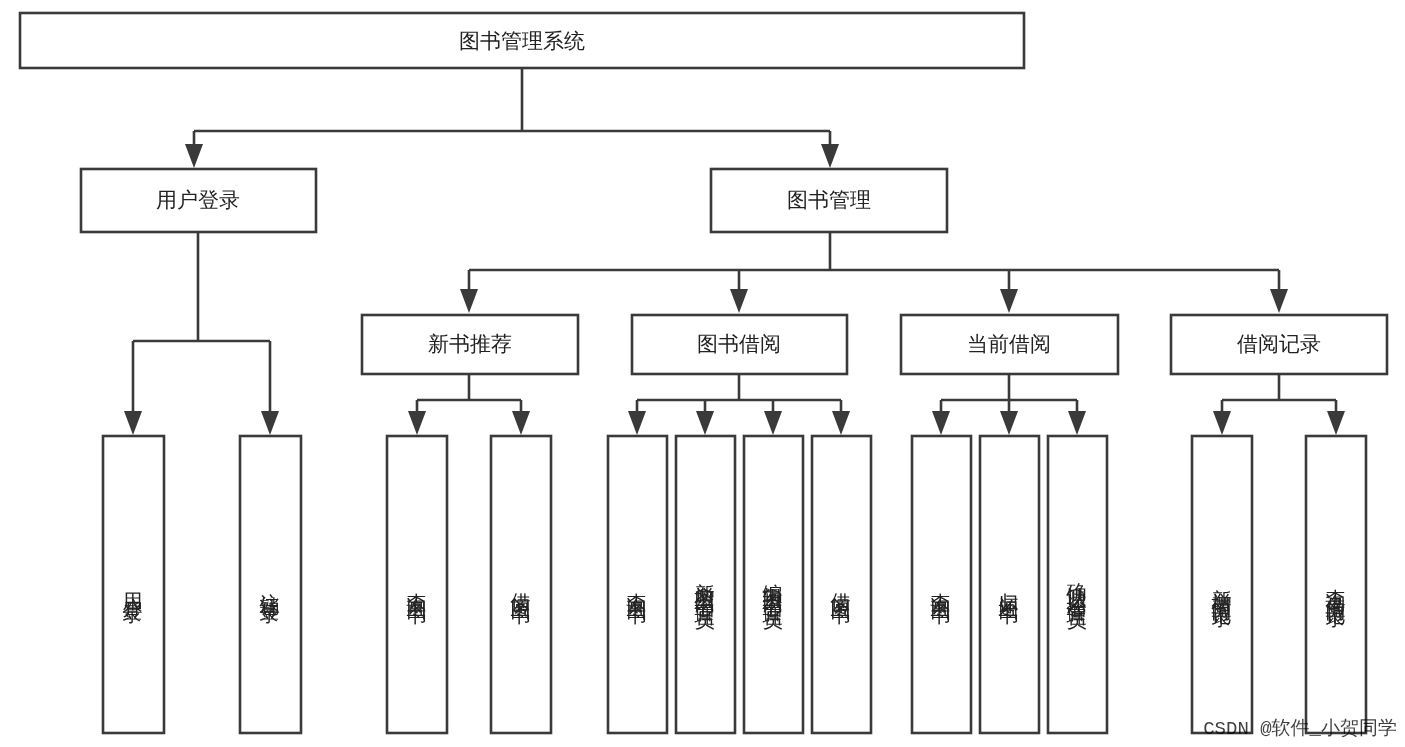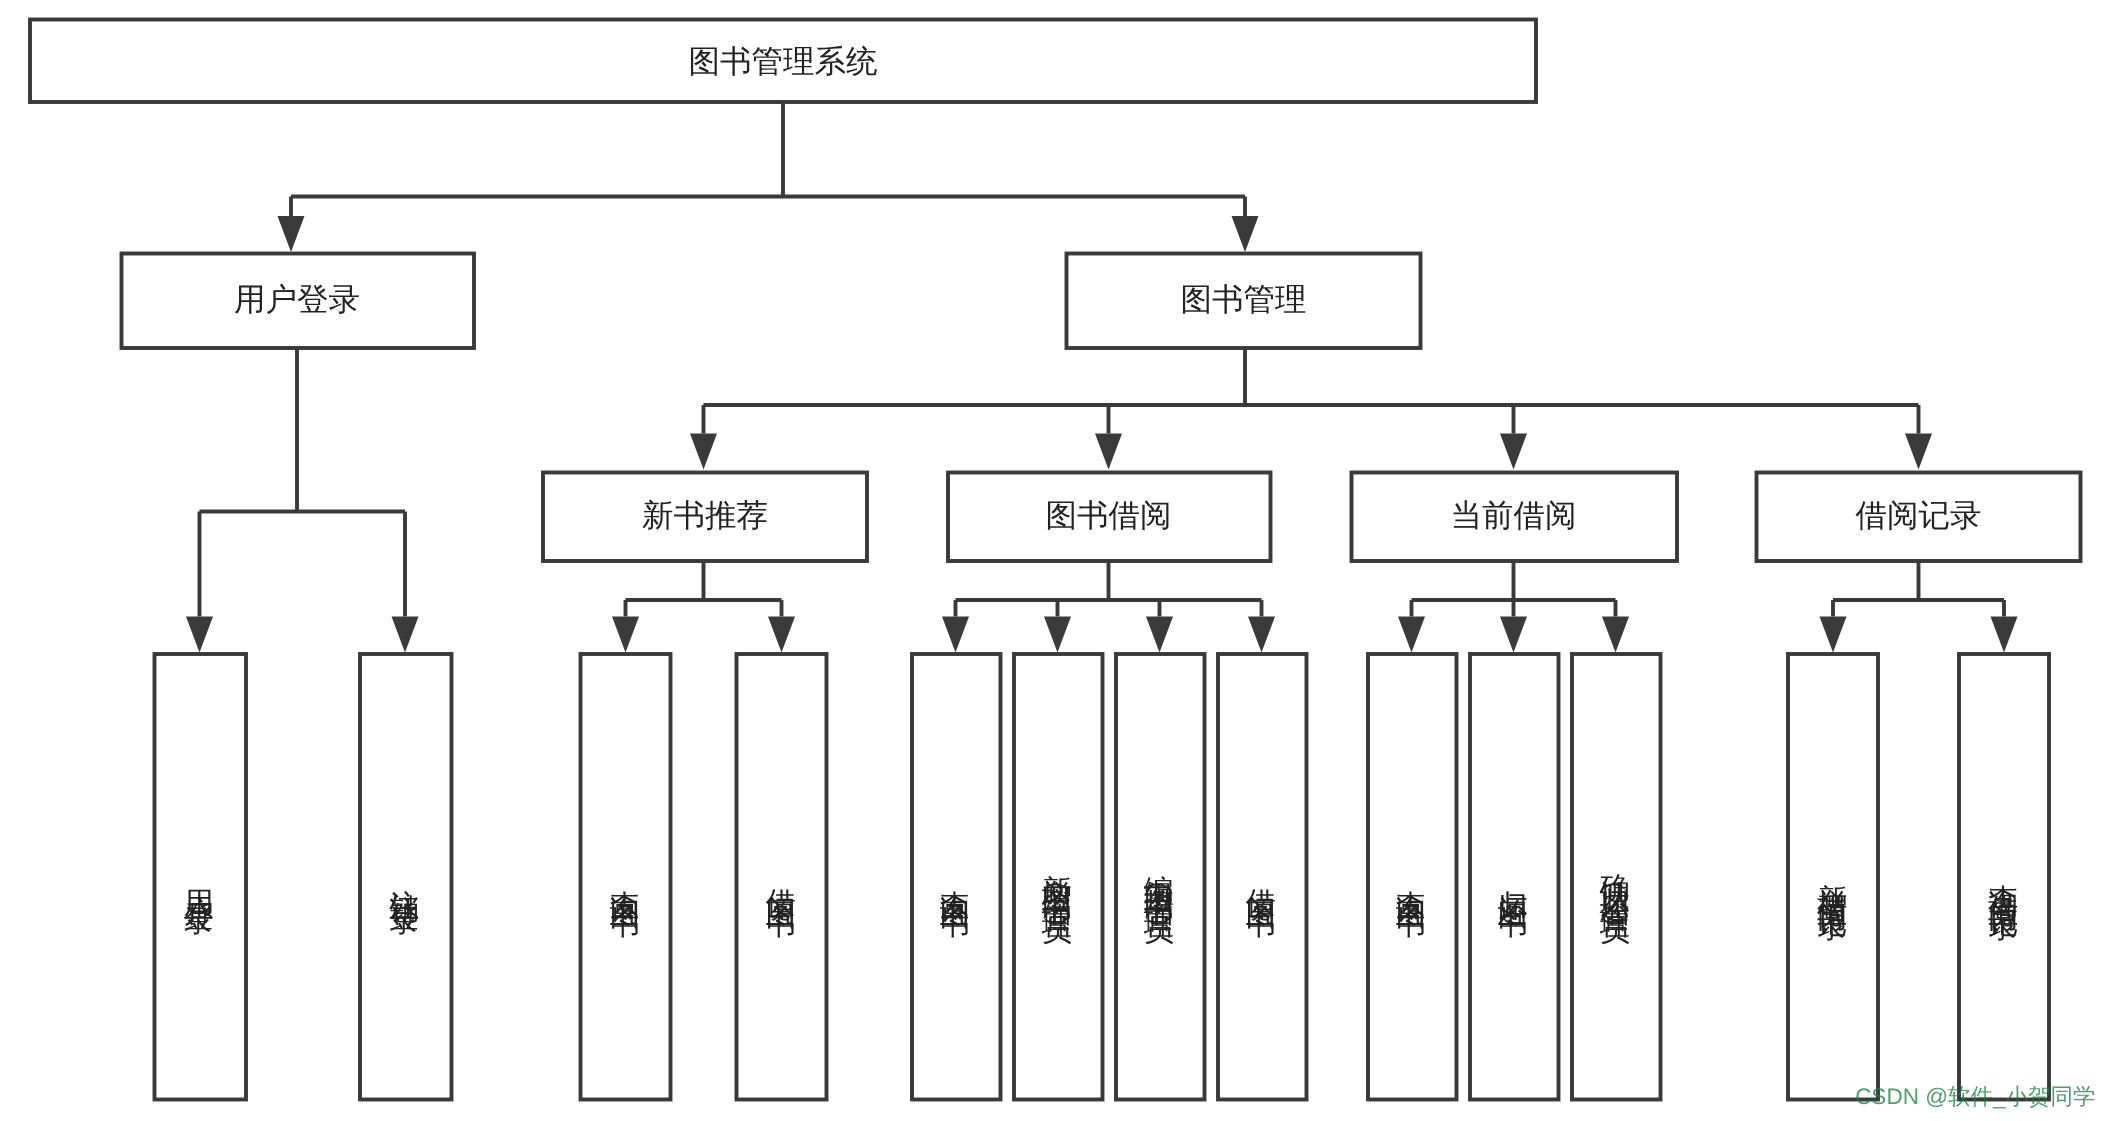--- a/index.html
+++ b/index.html
@@ -63,23 +63,23 @@
     text-orientation: upright;
     glyph-orientation-vertical: 0;
     letter-spacing: 4px;
     text-anchor: middle;
     dominant-baseline: central;
   }
   .watermark {
     position: absolute;
     right: 8px;
     bottom: 6px;
-    font-family: Liberation Sans, sans-serif;
-    font-size: 15px;
-    color: #15803d;
+    font-family: Liberation Mono, monospace;
+    font-size: 19px;
+    color: #000000;
     opacity: 0.75;
     white-space: nowrap;
     user-select: none;
     pointer-events: none;
   }
 </style>
 </head>
 <body>
 
 <div id="diagram-root">

